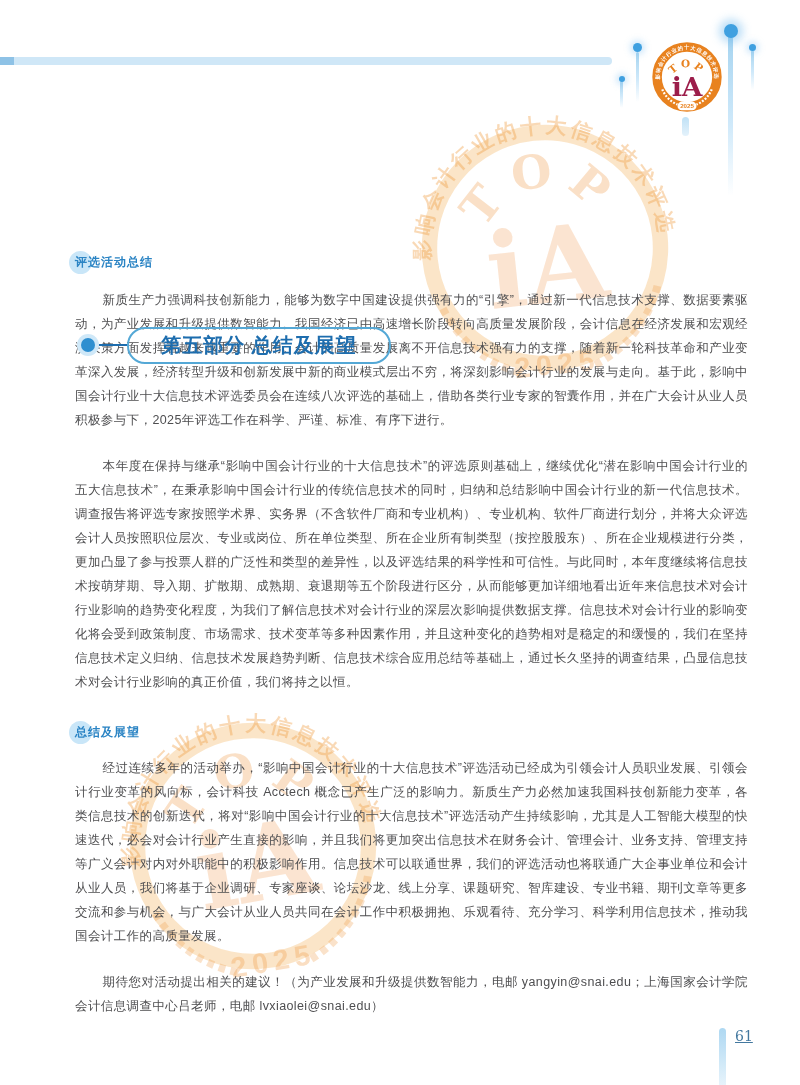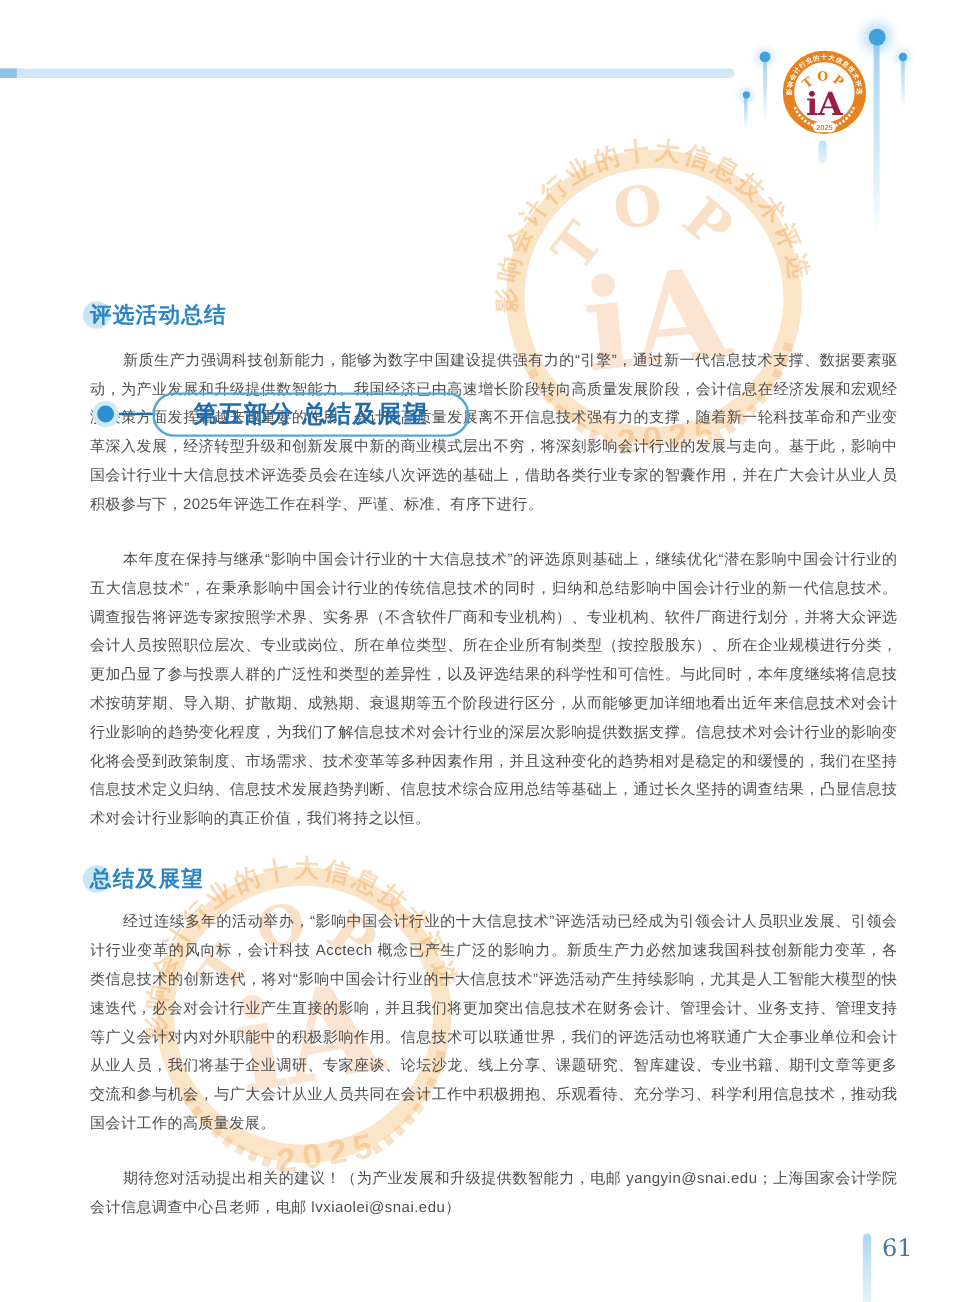--- a/index.html
+++ b/index.html
@@ -28,36 +28,36 @@
     border-radius:50%; background:#cfe8f8;}
   .sec-dot{position:absolute; left:81px; top:178px; width:14px; height:14px;
     border-radius:50%; background:#2e8fd0;}
   .sec-dash{position:absolute; left:99px; top:184px; width:29px; height:2px; background:#1d6dae;}
   .sec-pill{position:absolute; left:127px; top:167px; width:260px; height:33px;
     border:2px solid #54a8d6; border-radius:18px; display:flex; align-items:center;
     justify-content:center;}
   .sec-pill-title{font-size:20px; font-weight:bold; color:#1d6dae; letter-spacing:1px;}
   
   .content{position:absolute; left:75px; top:250px; width:673px; z-index:1;}
-  h3.sub-heading{position:relative; margin:0; font-size:18px; line-height:24px;
+  h3.sub-heading{position:relative; margin:0; font-size:12px; line-height:24px;
     font-weight:bold; color:#2b84c4; letter-spacing:1px;}
   h3 .h-circle{position:absolute; left:-6px; top:1px; width:23px; height:23px;
     border-radius:50%; background:#c9e6f8; z-index:0;}
   h3 .h-text{position:relative; z-index:1;}
   .content p{margin:0; font-size:12.5px; line-height:24px; letter-spacing:0.4px;
     text-align:justify; text-indent:2.2em; color:#4e4e50;}
   .gap-after-h{margin-bottom:14px !important;}
   .p-gap{margin-top:22px !important;}
   .h2-gap{margin-top:26px !important; margin-bottom:12px !important;}
   
   .page-bar{position:absolute; left:719px; top:1028px; width:7px; height:57px;
     border-radius:4px 4px 0 0;
     background:linear-gradient(to bottom,#aed8f2,#e6f3fb); z-index:2;}
   .page-num{position:absolute; left:735px; top:1028px; font-family:"DejaVu Serif",serif;
-    font-size:20px; color:#43789f; z-index:2;}
+    font-size:14px; color:#43789f; z-index:2;text-decoration:underline;}
 </style>
 </head>
 <body>
 
 <div class="page">
 
   <div class="layer-decor">
 
     <div class="top-band"></div>
     <div class="top-band-cap"></div>

